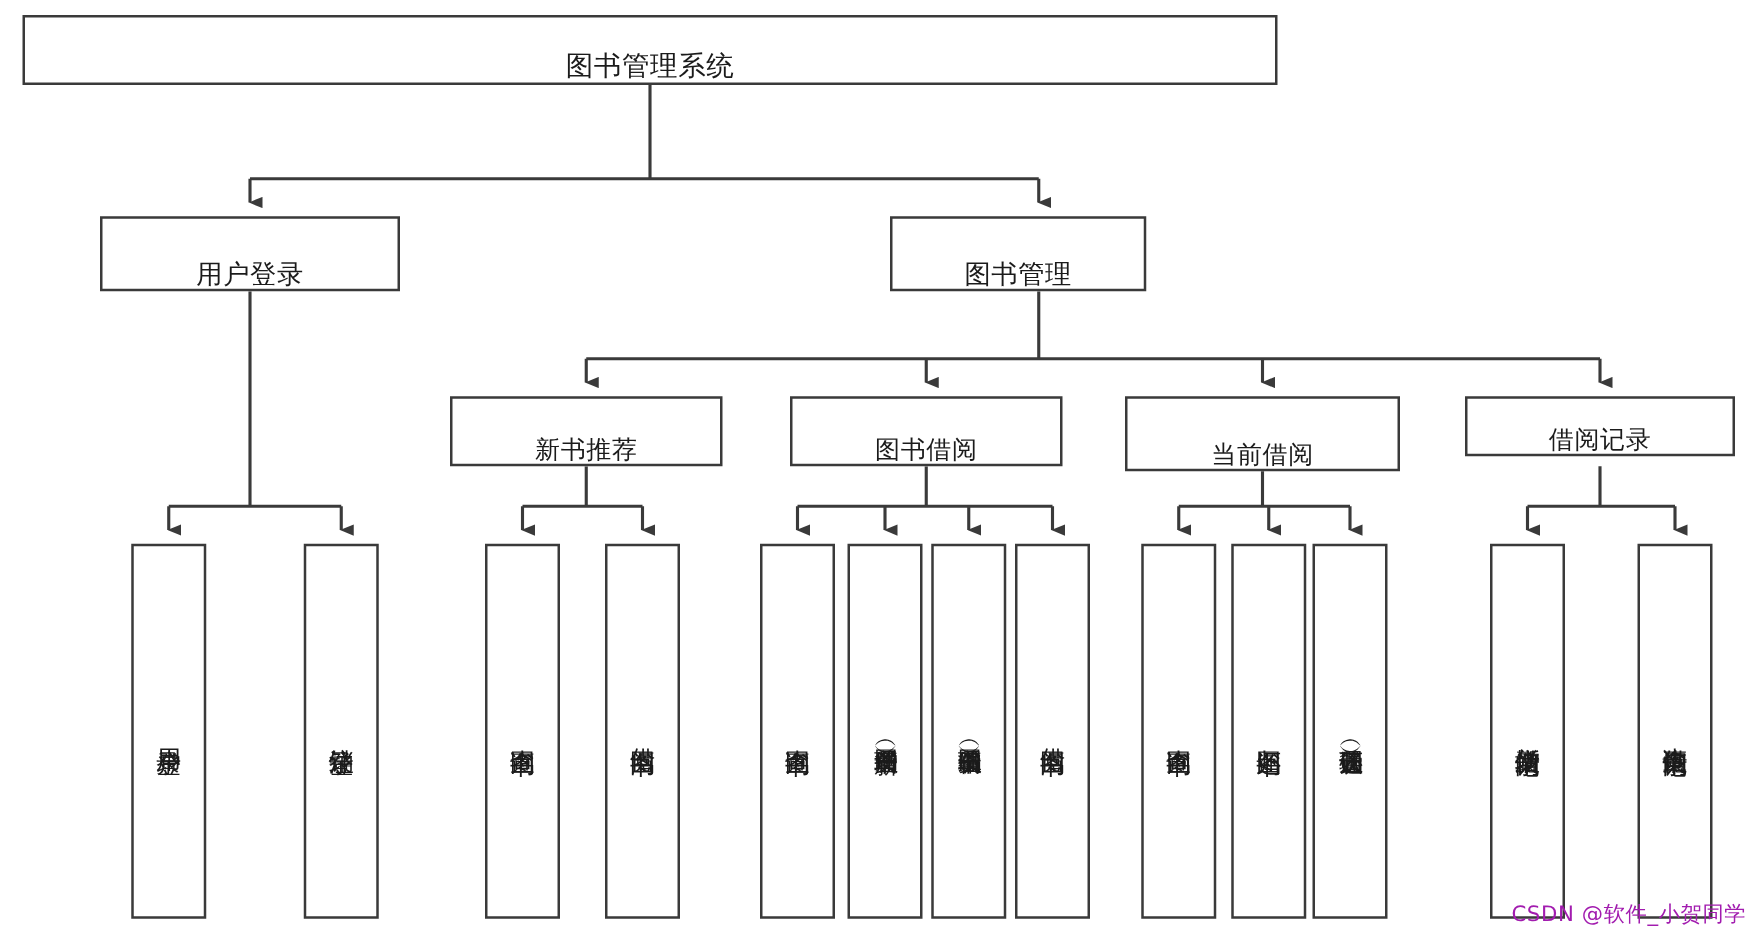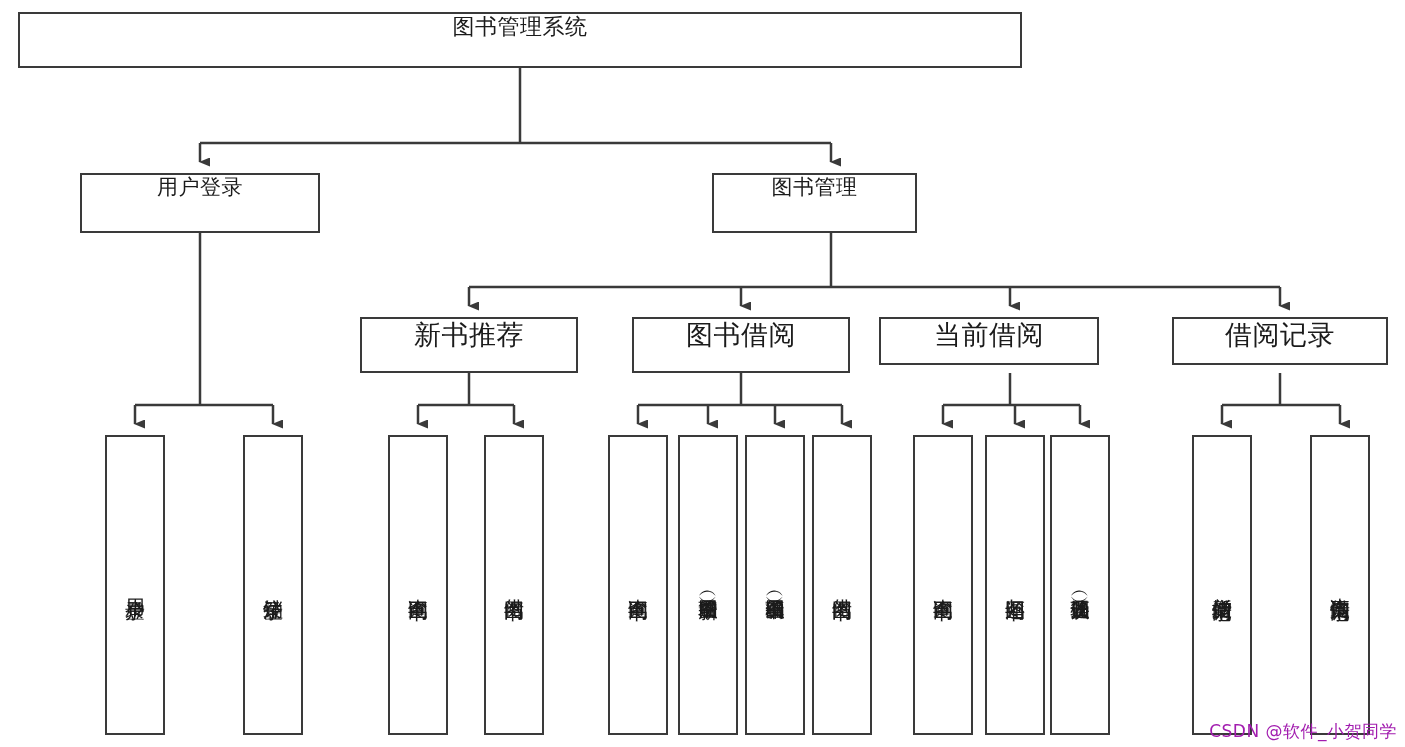--- a/index.html
+++ b/index.html
@@ -25,33 +25,33 @@
     width: 1405px;
     height: 747px;
     pointer-events: none;
   }
   .node {
     position: absolute;
     box-sizing: border-box;
     background: #ffffff;
     border: 2.5px solid #3a3a3a;
     display: flex;
-    align-items: flex-start;
+    align-items: flex-end;
     justify-content: center;
     color: #1b1b1b;
   }
   .node .label {
     font-size: 21px;
     line-height: 1.15;
     letter-spacing: 0.5px;
     white-space: nowrap;
   }
   .node.root .label { font-size: 22px; }
   .node.level2 .label { font-size: 21px; }
-  .node.level3 .label { font-size: 27px; }
+  .node.level3 .label { font-size: 20px; }
   .node.leaf {
     align-items: center;
     justify-content: center;
     padding: 4px 0;
   }
   .node.leaf .label {
     writing-mode: vertical-rl;
     text-orientation: upright;
     -webkit-writing-mode: vertical-rl;
     font-size: 20px;
@@ -130,21 +130,21 @@
       </div>
       <div class="node level2" style="left: 712px; top: 173px; width: 205px; height: 60px;">
         <span class="label">图书管理</span>
       </div>
       <div class="node level3" style="left: 360px; top: 317px; width: 218px; height: 56px;">
         <span class="label">新书推荐</span>
       </div>
       <div class="node level3" style="left: 632px; top: 317px; width: 218px; height: 56px;">
         <span class="label">图书借阅</span>
       </div>
-      <div class="node level3" style="left: 879px; top: 317px; width: 220px; height: 48px;">
+      <div class="node level3" style="left: 900px; top: 317px; width: 220px; height: 60px;">
         <span class="label">当前借阅</span>
       </div>
       <div class="node level3" style="left: 1172px; top: 317px; width: 216px; height: 48px;">
         <span class="label">借阅记录</span>
       </div>
       <div class="node leaf" style="left: 105px; top: 435px; width: 60px; height: 300px;">
         <span class="label">用户登录</span>
       </div>
       <div class="node leaf" style="left: 243px; top: 435px; width: 60px; height: 300px;">
         <span class="label">注销登录</span>

